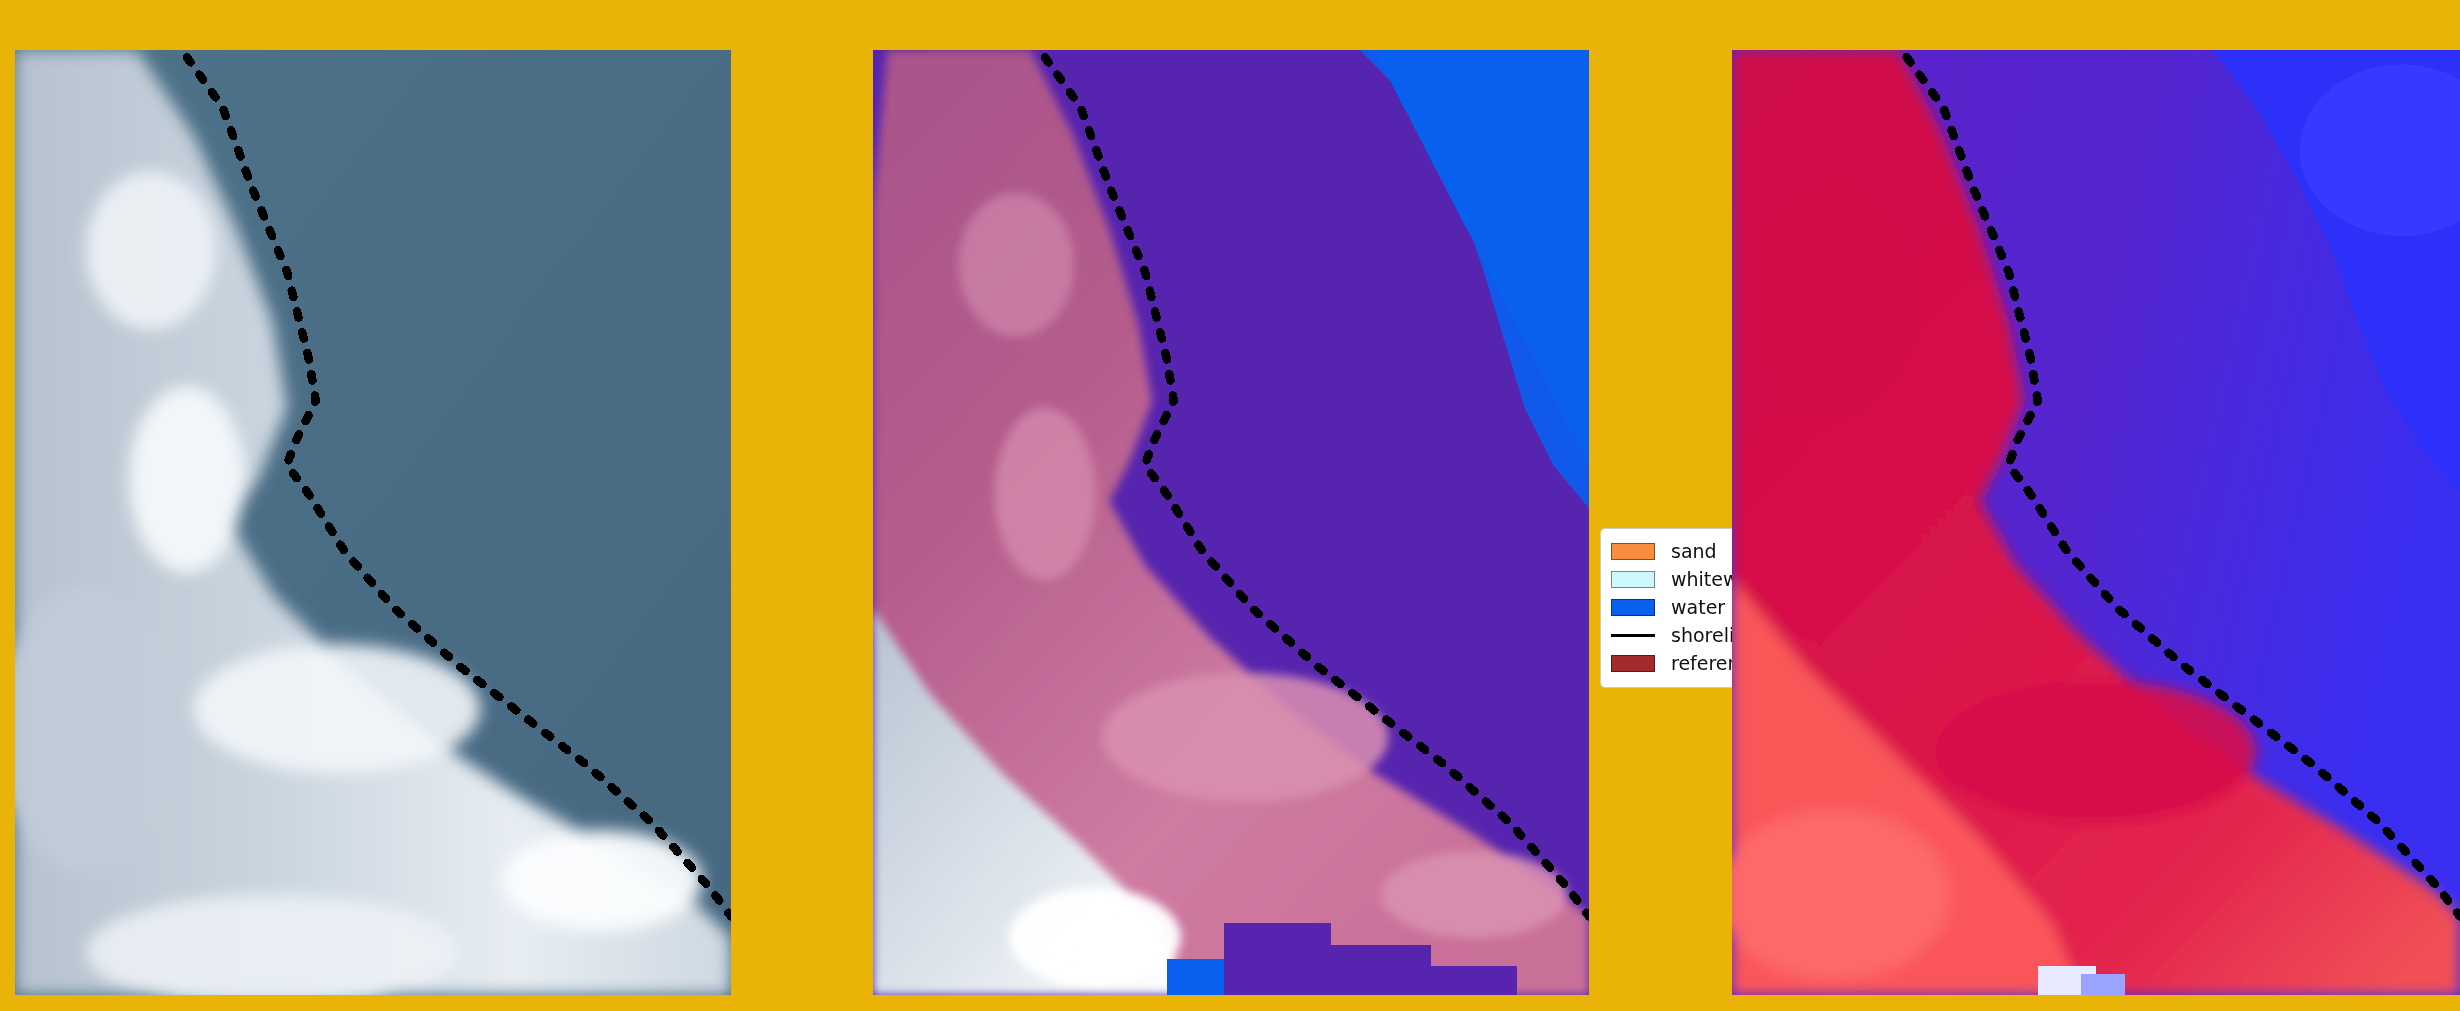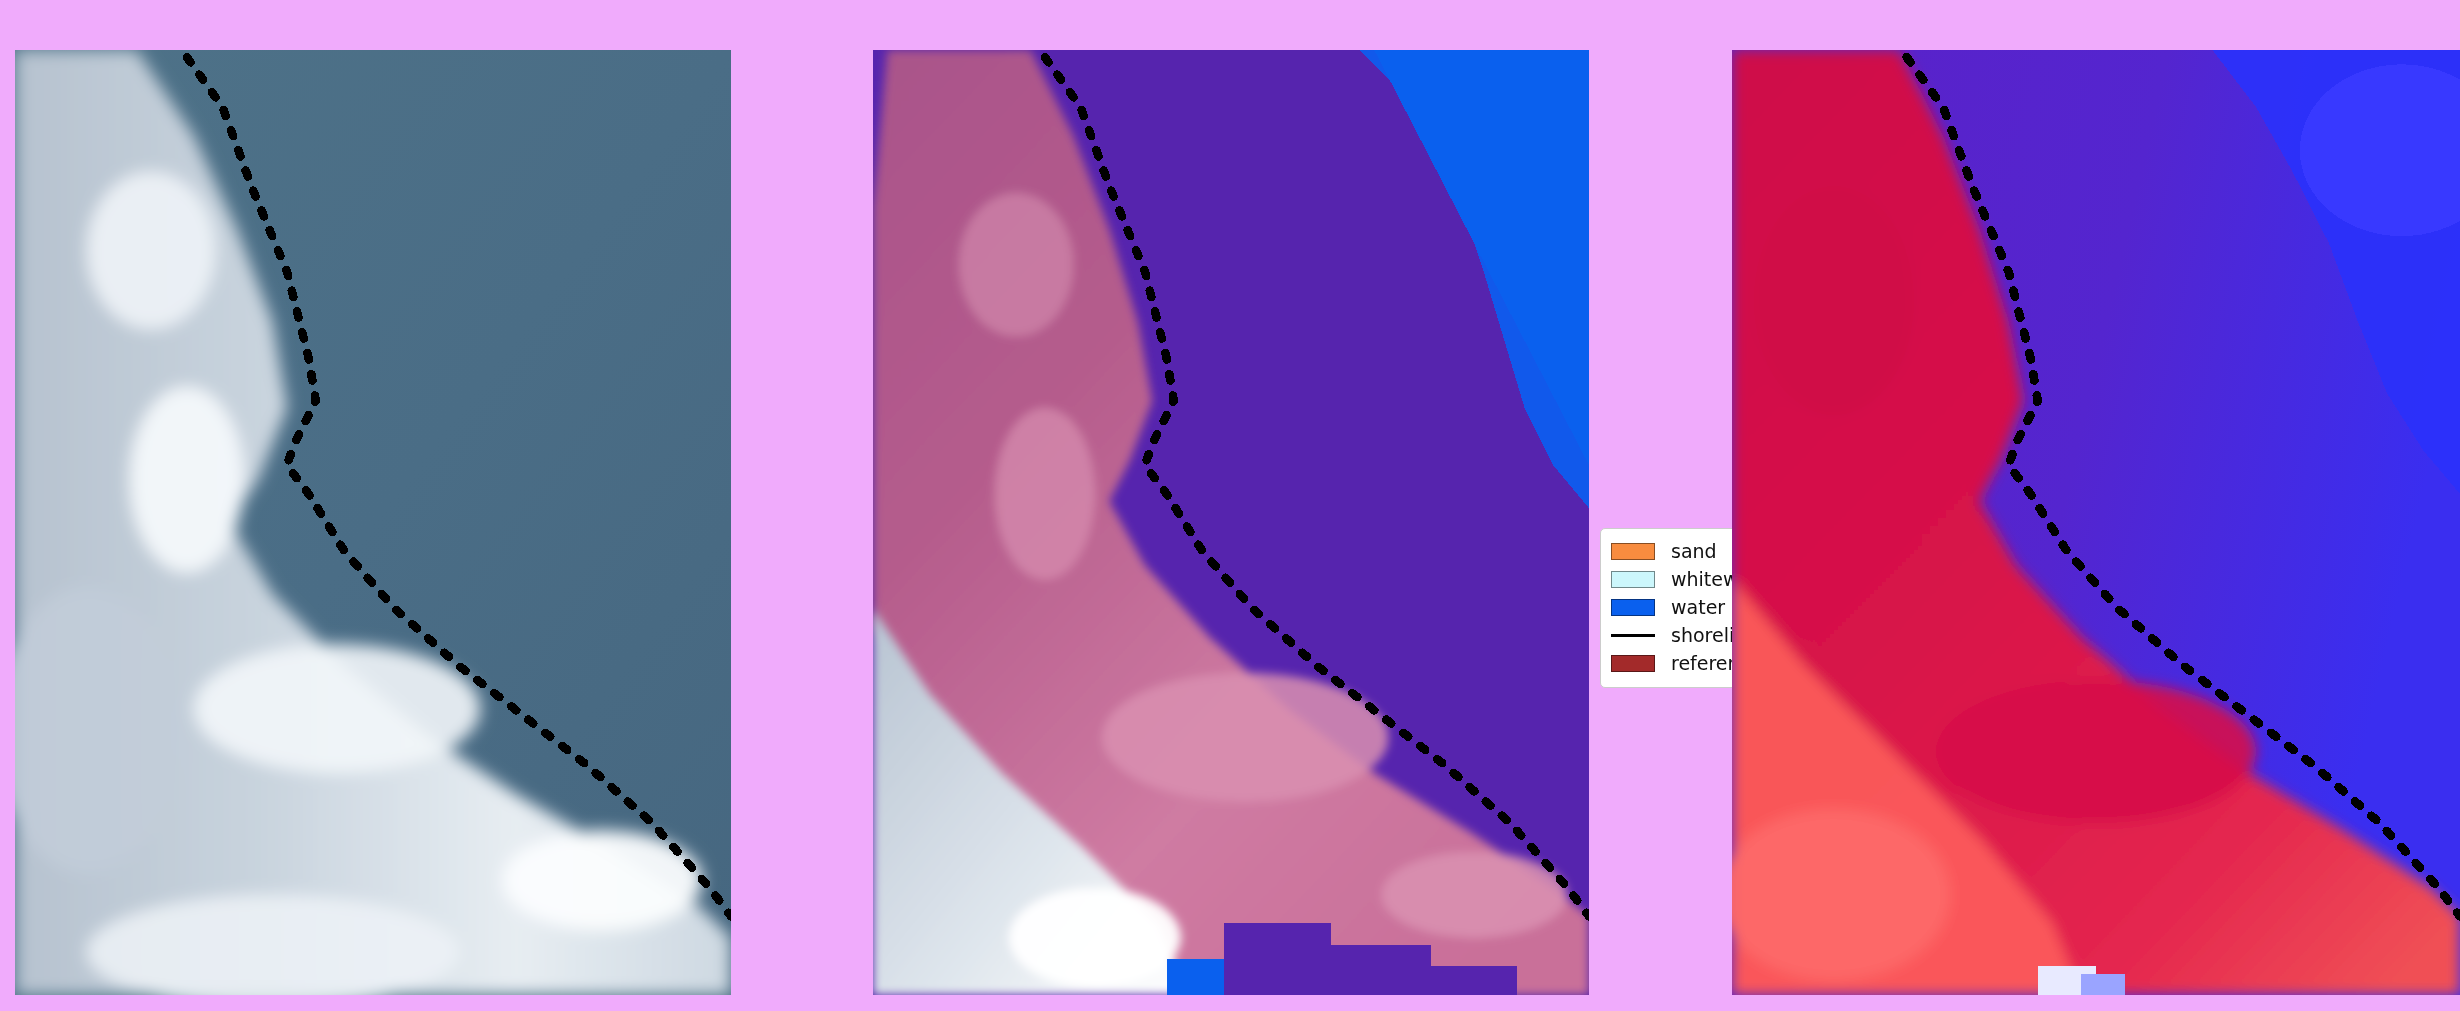--- a/index.html
+++ b/index.html
@@ -1,19 +1,19 @@
 <!DOCTYPE html>
 <html><head>
 <meta charset="utf-8">
 <style>
   html,body{margin:0;padding:0;background:#ffffff;}
   body{width:2460px;height:1011px;position:relative;overflow:hidden;
        font-family:"DejaVu Sans","Liberation Sans",sans-serif;}
 
-  .figure{position:absolute;inset:0;background:#f0abfc;}
+  .figure{position:absolute;inset:0;background:#eab308;}
 
   .panel{position:absolute;top:50px;height:945px;overflow:hidden;}
   .imgwrap{position:absolute;inset:0;overflow:hidden;}
   .imgwrap svg{display:block;width:100%;height:100%;}
 
   
   #p1{left:15px;width:716px;}
   #p2{left:873px;width:716px;}
   #p3{left:1732px;width:728px;}
 

